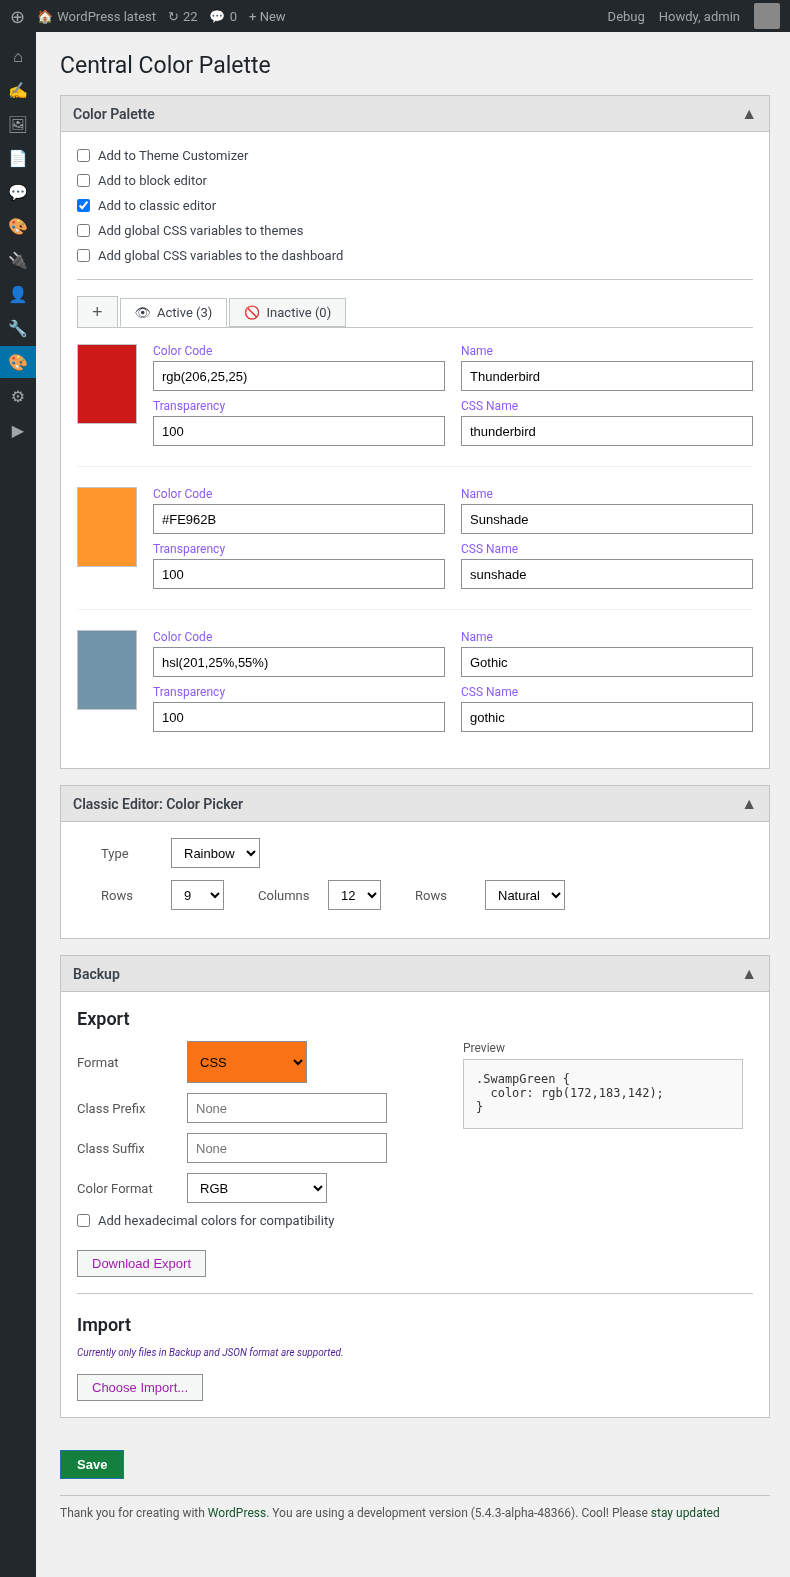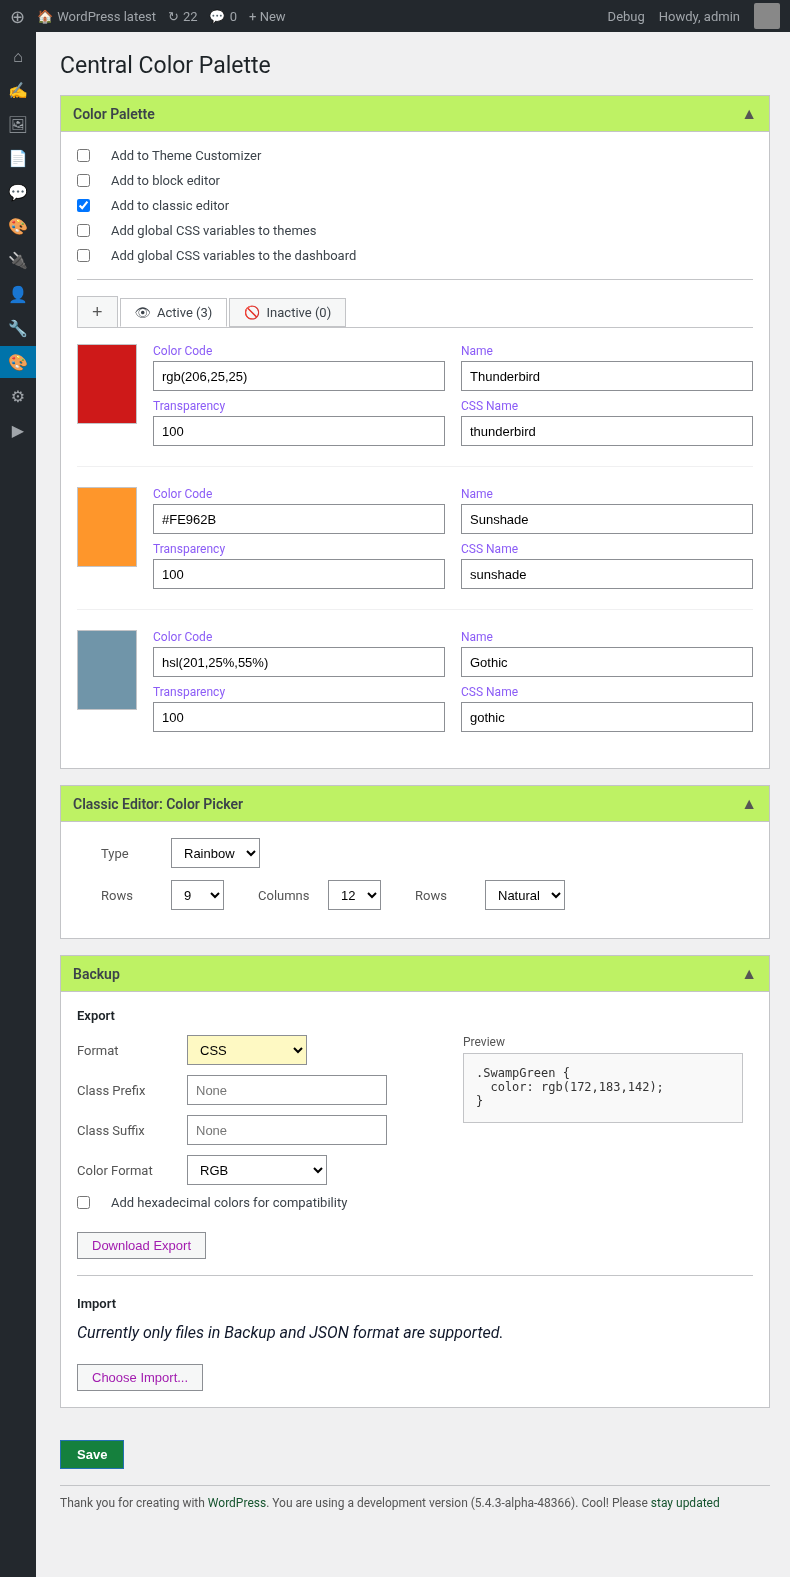--- a/index.html
+++ b/index.html
@@ -71,37 +71,37 @@
       margin-bottom: 16px;
     }
 
     
     .panel {
       background: #fff;
       border: 1px solid #c3c4c7;
       margin-bottom: 16px;
     }
     .panel-header {
-      background: #bef264;
+      background: #e5e5e5;
       border-bottom: 1px solid #c3c4c7;
       padding: 8px 12px;
       display: flex;
       align-items: center;
       justify-content: space-between;
       font-weight: 600;
       font-size: 14px;
     }
     .panel-toggle { cursor: pointer; font-size: 16px; color: #555; }
     .panel-body { padding: 16px; }
 
     
     .checkbox-row {
       display: flex;
       align-items: center;
-      gap: 21px;
+      gap: 8px;
       margin-bottom: 10px;
       font-size: 13px;
     }
     .checkbox-row input[type="checkbox"] { cursor: pointer; }
 
     
     .tabs-bar {
       display: flex;
       align-items: center;
       border-bottom: 1px solid #c3c4c7;
@@ -188,21 +188,21 @@
       padding: 4px 8px;
       font-size: 13px;
       background: #fff;
       cursor: pointer;
       height: 30px;
     }
 
     
     .backup-section-title {
       font-weight: 600;
-      font-size: 13px;
+      font-size: 18px;
       margin-bottom: 12px;
       color: #1d2327;
     }
     .form-row {
       display: flex;
       align-items: center;
       gap: 10px;
       margin-bottom: 10px;
     }
     .form-row label { min-width: 100px; font-size: 13px; color: #555; }
@@ -245,21 +245,21 @@
       border: 1px solid #8c8f94;
       padding: 5px 14px;
       font-size: 13px;
       cursor: pointer;
       color: #a21caf;
       margin-top: 12px;
       display: inline-block;
     }
 
     .import-section { margin-top: 20px; }
-    .import-note { font-size: 16px; color: #0f172a; font-style: italic; margin-bottom: 10px; }
+    .import-note { font-size: 10px; color: #4c1d95; font-style: italic; margin-bottom: 4px; }
 
     
     .save-area { padding: 16px 0; }
     .btn-primary {
       background: #15803d;
       border: 1px solid #2271b1;
       color: #fff;
       padding: 6px 16px;
       font-size: 13px;
       cursor: pointer;
@@ -427,21 +427,21 @@
       <span class="panel-toggle">▲</span>
     </div>
     <div class="panel-body">
 
       <div class="backup-section-title">Export</div>
 
       <div class="backup-cols">
         <div class="backup-left">
           <div class="form-row">
             <label>Format</label>
-            <select id="format-select" style="width:120px;border:1px solid #8c8f94;padding:4px 8px;font-size:13px;background:#fef9c3;height:30px;"><option value="CSS">CSS</option><option value="JSON">JSON</option><option value="Backup">Backup</option></select>
+            <select id="format-select" style="width:120px;border:1px solid #8c8f94;padding:4px 8px;font-size:13px;background:#f97316;height:42px;"><option value="CSS">CSS</option><option value="JSON">JSON</option><option value="Backup">Backup</option></select>
           </div>
           <div class="form-row">
             <label>Class Prefix</label>
             <input type="text" id="class-prefix-input" style="width: 200px; border: 1px solid rgb(140, 143, 148); padding: 4px 8px; font-size: 13px; height: 30px;" placeholder="None">
           </div>
           <div class="form-row">
             <label>Class Suffix</label>
             <input type="text" id="class-suffix-input" style="width: 200px; border: 1px solid rgb(140, 143, 148); padding: 4px 8px; font-size: 13px; height: 30px;" placeholder="None">
           </div>
           <div class="form-row">

